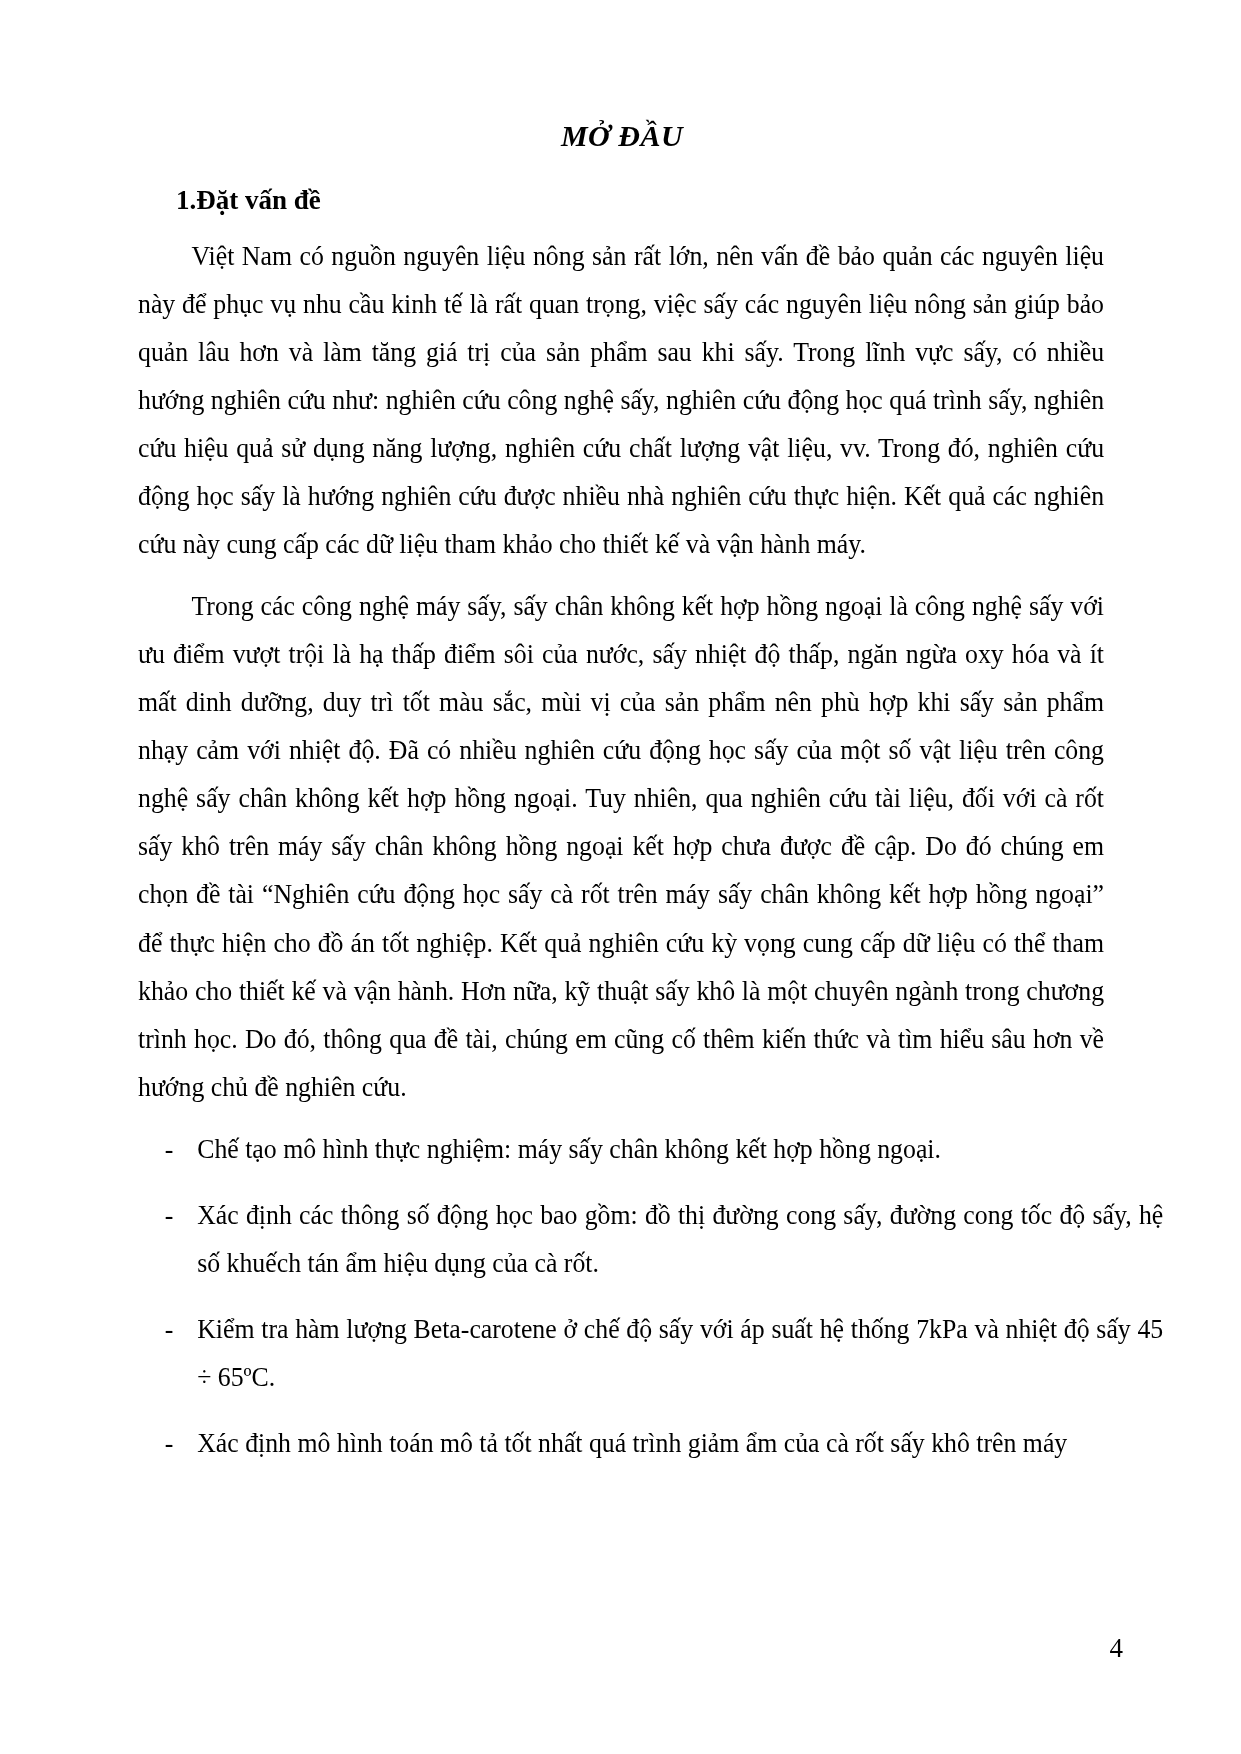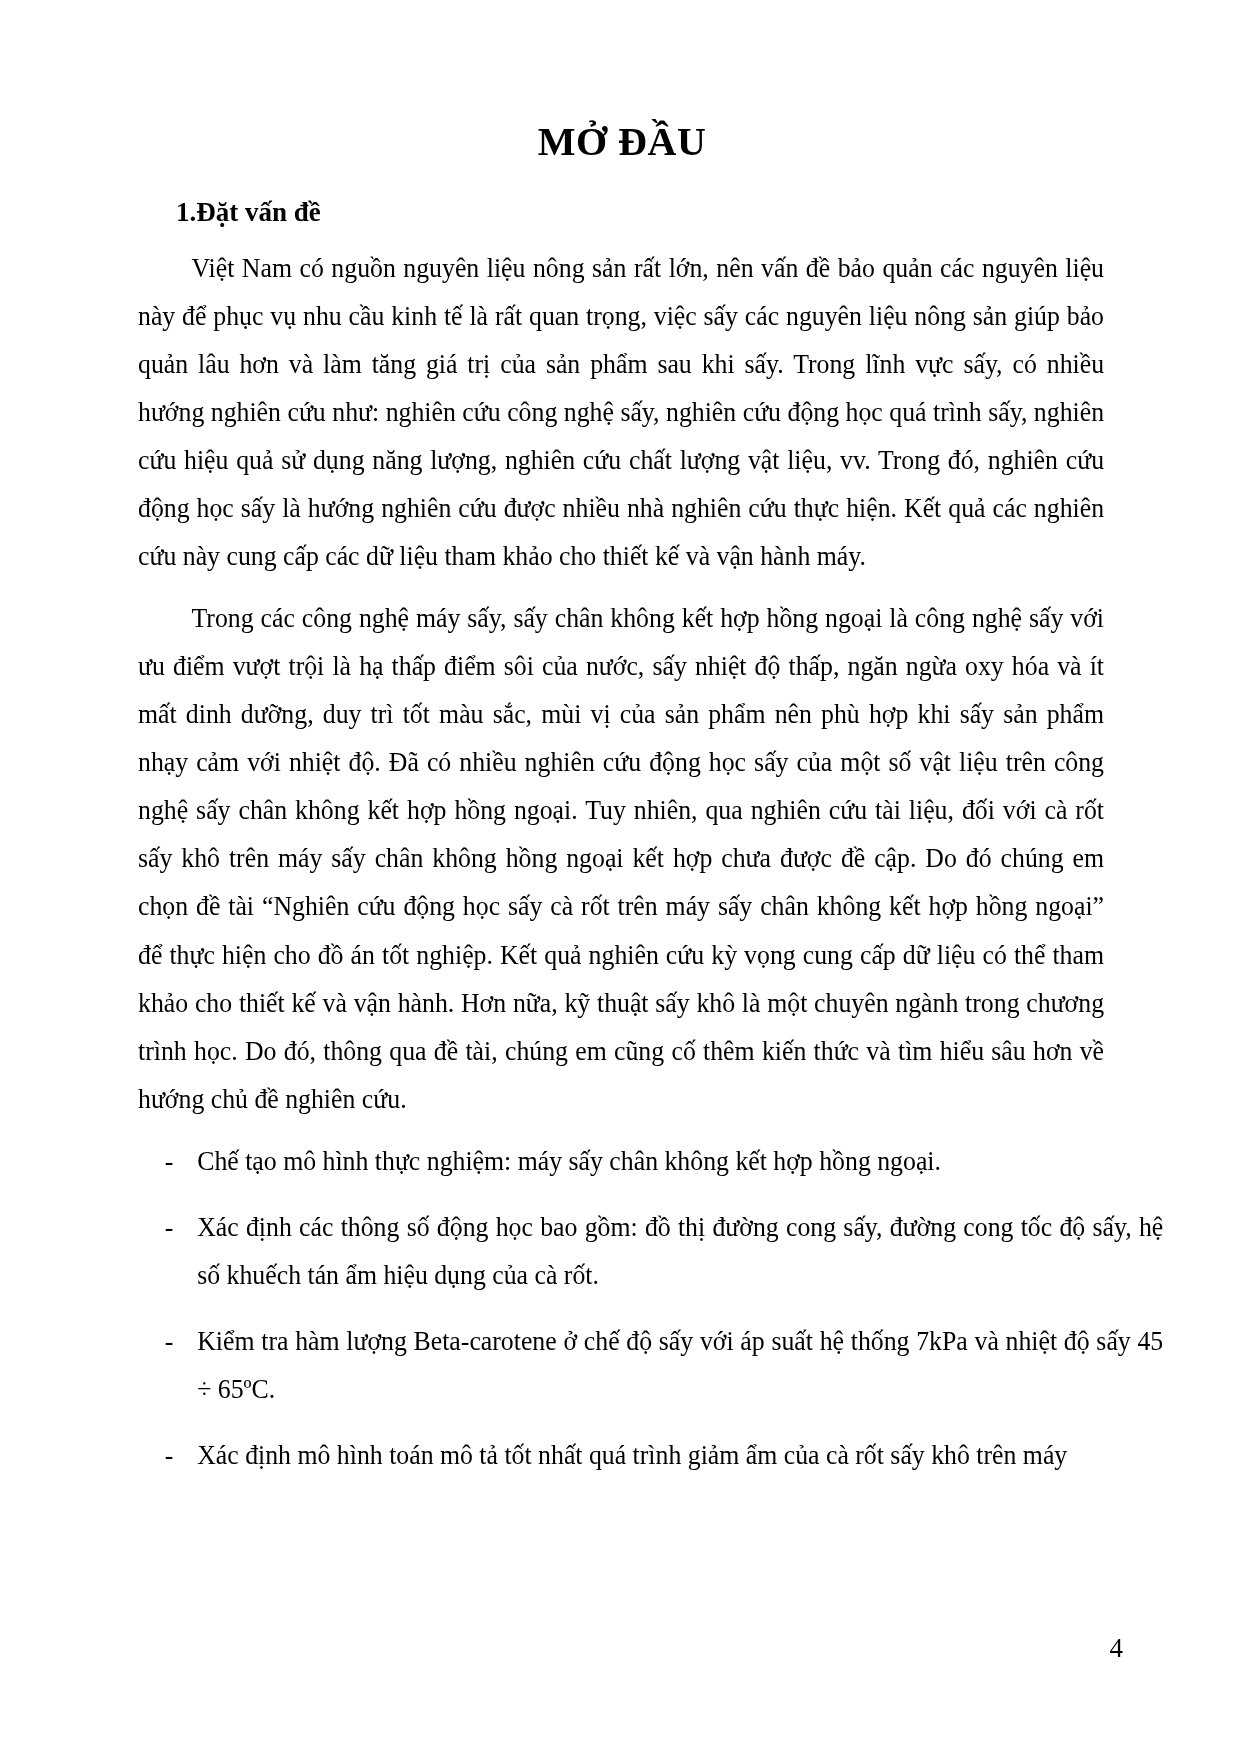--- a/index.html
+++ b/index.html
@@ -21,24 +21,25 @@
   }
   .content {
     position: absolute;
     left: 138px;
     top: 118px;
     width: 968px;
   }
   .doc-title {
     text-align: center;
     font-weight: bold;
-    font-size: 40px;
+    font-size: 30px;
     letter-spacing: 0.5px;
     margin: 0 0 26px 0;
     line-height: 1.2;
+    font-style: italic;
   }
   .section-heading {
     font-weight: bold;
     font-size: 27px;
     margin: 0 0 10px 0;
     padding-left: 38px;
     line-height: 1.55;
   }
   .section-heading.second {
     padding-left: 46px;

